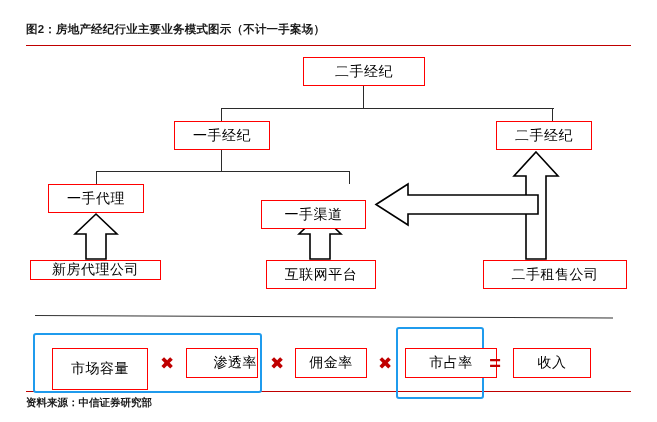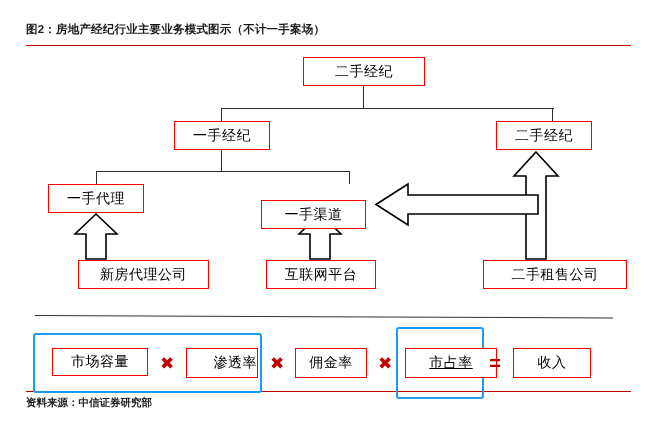--- a/index.html
+++ b/index.html
@@ -205,38 +205,38 @@
   </div>
 
   <div class="node" style="left:48px; top:184px; width:96px; height:29px;">
     <span>一手代理</span>
   </div>
 
   <div class="node" style="left:261px; top:184px; width:105px; height:29px;margin-top:16px;">
     <span>一手渠道</span>
   </div>
 
-  <div class="node" style="left:30px; top:260px; width:131px; height:29px;margin-left:48px;">
+  <div class="node" style="left:30px; top:260px; width:131px; height:20px;">
     <span>新房代理公司</span>
   </div>
 
   <div class="node" style="left:266px; top:260px; width:110px; height:29px;">
     <span>互联网平台</span>
   </div>
 
   <div class="node" style="left:483px; top:260px; width:144px; height:29px;">
     <span>二手租售公司</span>
   </div>
 
   <div class="mid-rule"></div>
 
   <div class="bluegroup" style="left:33px; top:333px; width:229px; height:60px;"></div>
   <div class="bluegroup" style="left:396px; top:327px; width:88px; height:72px;"></div>
 
-  <div class="fbox" style="left:52px; top:348px; width:96px; height:28px;">
+  <div class="fbox" style="left:52px; top:348px; width:96px; height:42px;">
     <span>市场容量</span>
   </div>
 
   <div class="op" style="left:156px; top:348px; width:22px; height:30px;">
     <span>✖</span>
   </div>
 
   <div class="fbox" style="left:186px; top:348px; width:72px; height:30px;justify-content:flex-end;">
     <span>渗透率</span>
   </div>
@@ -246,21 +246,21 @@
   </div>
 
   <div class="fbox" style="left:295px; top:348px; width:72px; height:30px;">
     <span>佣金率</span>
   </div>
 
   <div class="op" style="left:374px; top:348px; width:22px; height:30px;">
     <span>✖</span>
   </div>
 
-  <div class="fbox" style="left:405px; top:348px; width:92px; height:30px;text-decoration:underline;">
+  <div class="fbox" style="left:405px; top:348px; width:92px; height:30px;">
     <span>市占率</span>
   </div>
 
   <div class="op eq" style="left:484px; top:348px; width:22px; height:30px;">
     <span>=</span>
   </div>
 
   <div class="fbox" style="left:513px; top:348px; width:78px; height:30px;">
     <span>收入</span>
   </div>

